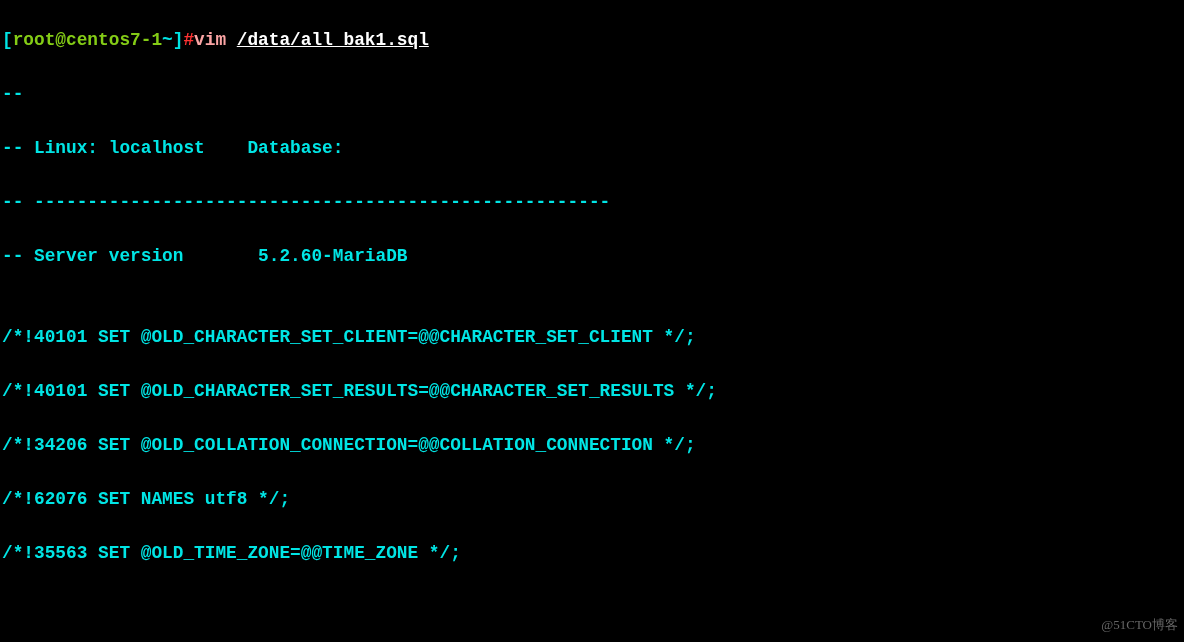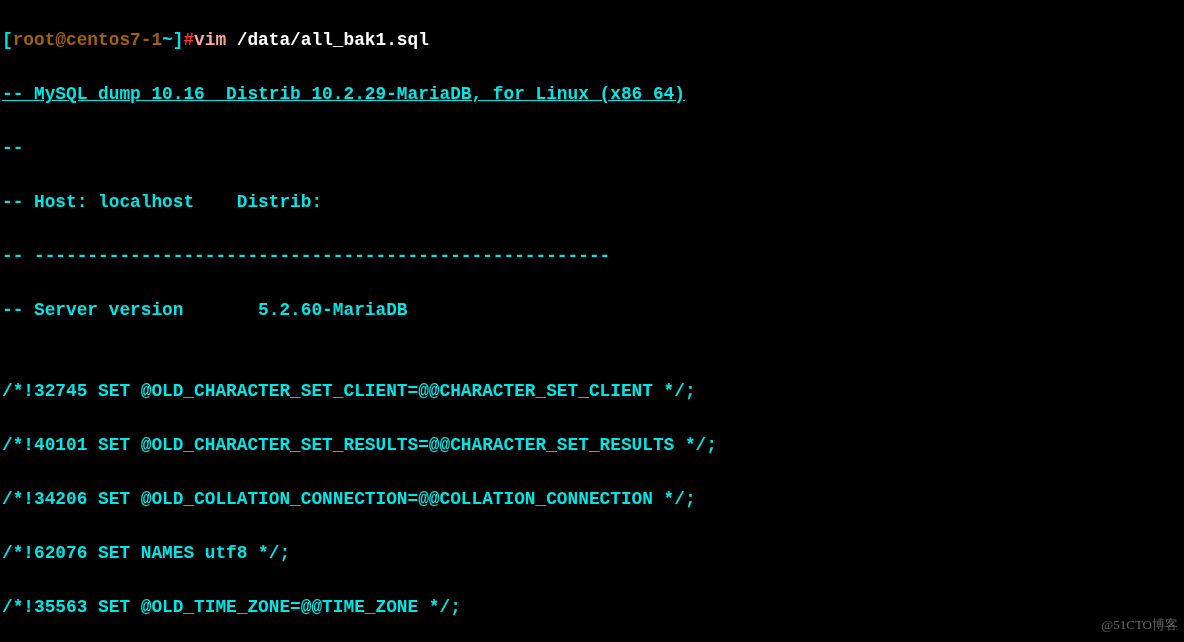--- a/index.html
+++ b/index.html
@@ -13,48 +13,47 @@
     font-weight: bold;
     line-height: 27px;
     color: #00e5e5;
     overflow: hidden;
   }
   .terminal {
     padding: 0 2px;
     white-space: pre;
   }
   .prompt-bracket { color: #00e5e5; }
-  .prompt-user { color: #a16207; }
+  .prompt-user { color: #84cc16; }
   .prompt-hash { color: #ff3333; }
   .cmd-vim { color: #fca5a5; }
-  .cmd-path { color: #ffffff; }
+  .cmd-path { text-decoration: underline; color: #ffffff; }
   .headerline { text-decoration: underline; color: #00e5e5; }
   .normal { color: #00e5e5; }
   .watermark {
     position: absolute;
     right: 6px;
     bottom: 4px;
     font-size: 13px;
     color: #666;
     font-weight: normal;
     font-family: Liberation Serif, serif;
   }
 </style>
 </head>
 <body>
 
 <div class="terminal">
 <div><span class="prompt-bracket">[</span><span class="prompt-user">root@centos7-1</span><span class="prompt-bracket">~</span><span class="prompt-bracket">]</span><span class="prompt-hash">#</span><span class="cmd-vim">vim </span><span class="cmd-path">/data/all_bak1.sql</span></div>
-<div class="headerline">-- MySQL dump 10.16  Distrib 10.2.29-MariaDB, for Linux (x86_64)</div>
 <div class="normal">--</div>
-<div class="normal">-- Host: localhost    Distrib: </div>
+<div class="normal">-- Linux: localhost    Database: </div>
 <div class="normal">-- ------------------------------------------------------</div>
 <div class="normal">-- Server version       5.2.60-MariaDB</div>
 <div class="normal"></div>
-<div class="normal">/*!32745 SET @OLD_CHARACTER_SET_CLIENT=@@CHARACTER_SET_CLIENT */;</div>
+<div class="normal">/*!40101 SET @OLD_CHARACTER_SET_CLIENT=@@CHARACTER_SET_CLIENT */;</div>
 <div class="normal">/*!40101 SET @OLD_CHARACTER_SET_RESULTS=@@CHARACTER_SET_RESULTS */;</div>
 <div class="normal">/*!34206 SET @OLD_COLLATION_CONNECTION=@@COLLATION_CONNECTION */;</div>
 <div class="normal">/*!62076 SET NAMES utf8 */;</div>
 <div class="normal">/*!35563 SET @OLD_TIME_ZONE=@@TIME_ZONE */;</div>
 
 
 
 
 
 <div class="normal"></div>

